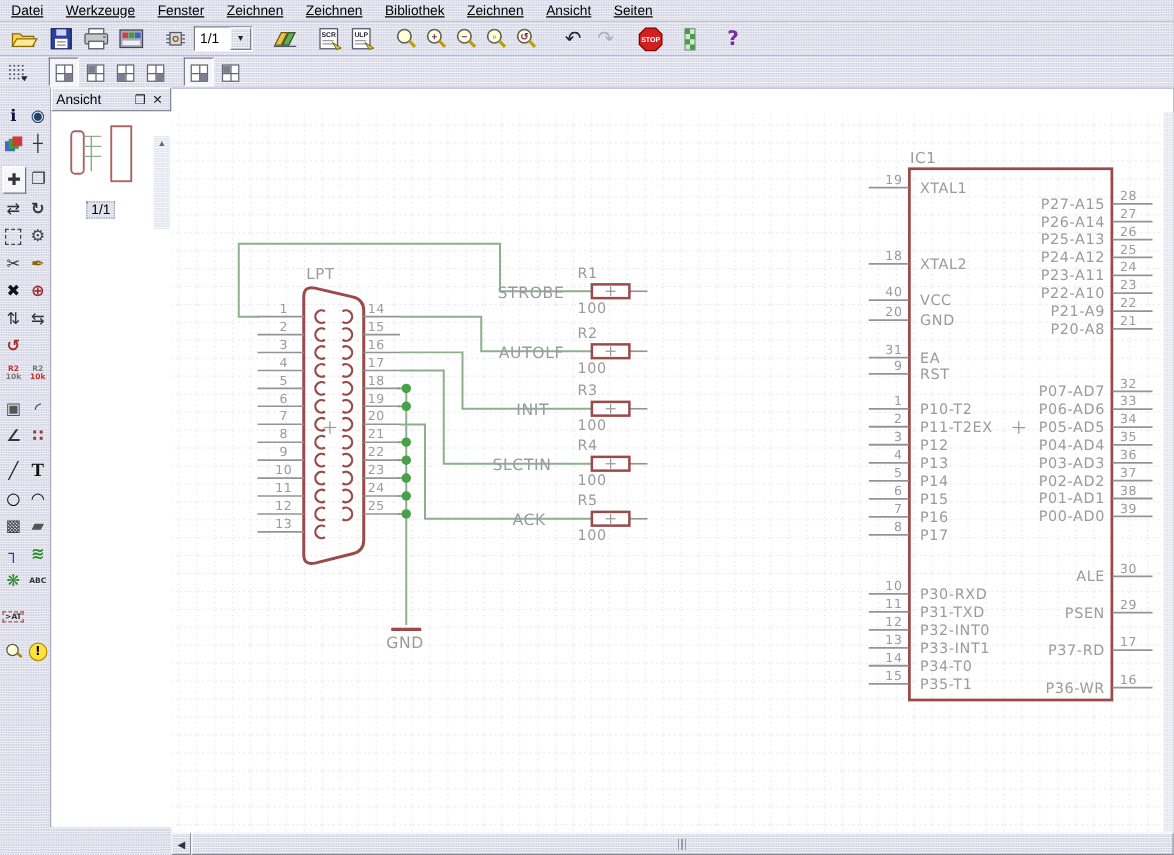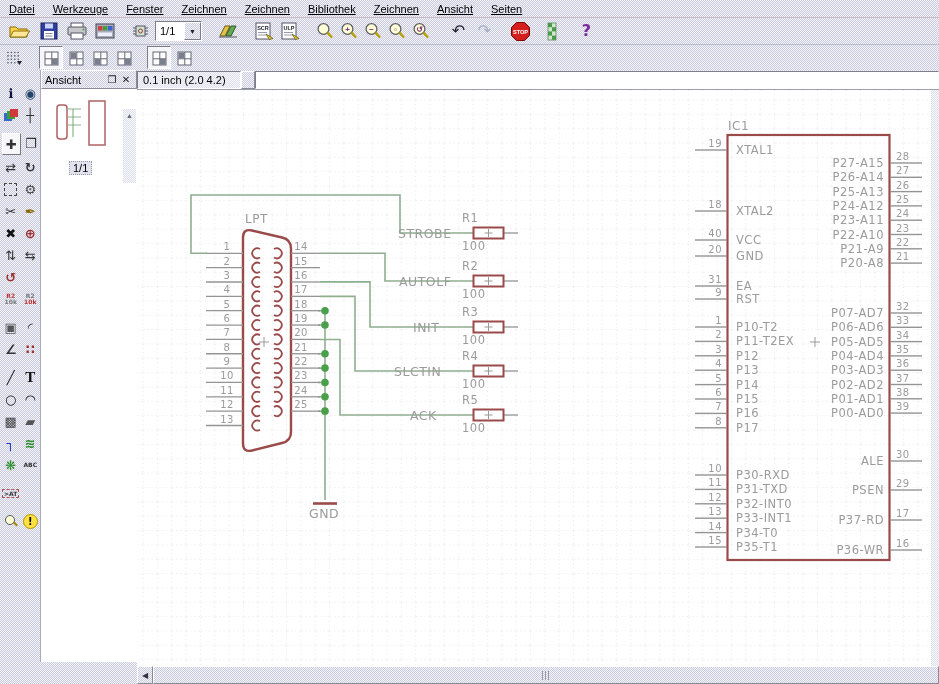--- a/index.html
+++ b/index.html
@@ -409,25 +409,20 @@
         <line x1="22" y1="12" x2="22" y2="40" stroke="#6fae6f"></line>
         <rect x="38" y="4" width="16" height="44" fill="none" stroke="#b06060" stroke-width="1.5"></rect>
       </svg>
       <span class="page-label">1/1</span>
       <div class="pscroll dither-light">
         <span class="arr" style="top:0">▲</span>
       </div>
     </div>
   </div>
 
-  <div id="statusrow" class="dither">
-    <div class="coord-box dither-light">0.1 inch (2.0 4.2)</div>
-    <div class="row-grip dither"></div>
-    <input class="cmd-input" value="" style="">
-  </div>
 
   <div id="canvas">
     <svg id="schsvg" width="794" height="576" viewBox="137 90 794 576">
         <defs>
           <pattern id="grid" width="14.35" height="14.35" patternUnits="userSpaceOnUse">
             <path d="M14.35 0 L14.35 14.35 L0 14.35" fill="none" stroke="#cfcfdd" stroke-width="1" stroke-dasharray="1,2.9"></path>
           </pattern>
         </defs>
         <rect x="137" y="90" width="794" height="576" fill="url(#grid)"></rect>
         <polyline points="207,253.3 191,253.3 191,195 400,195 400,233 473,233" fill="none" stroke="#8fae8f" stroke-width="1.6"></polyline>

